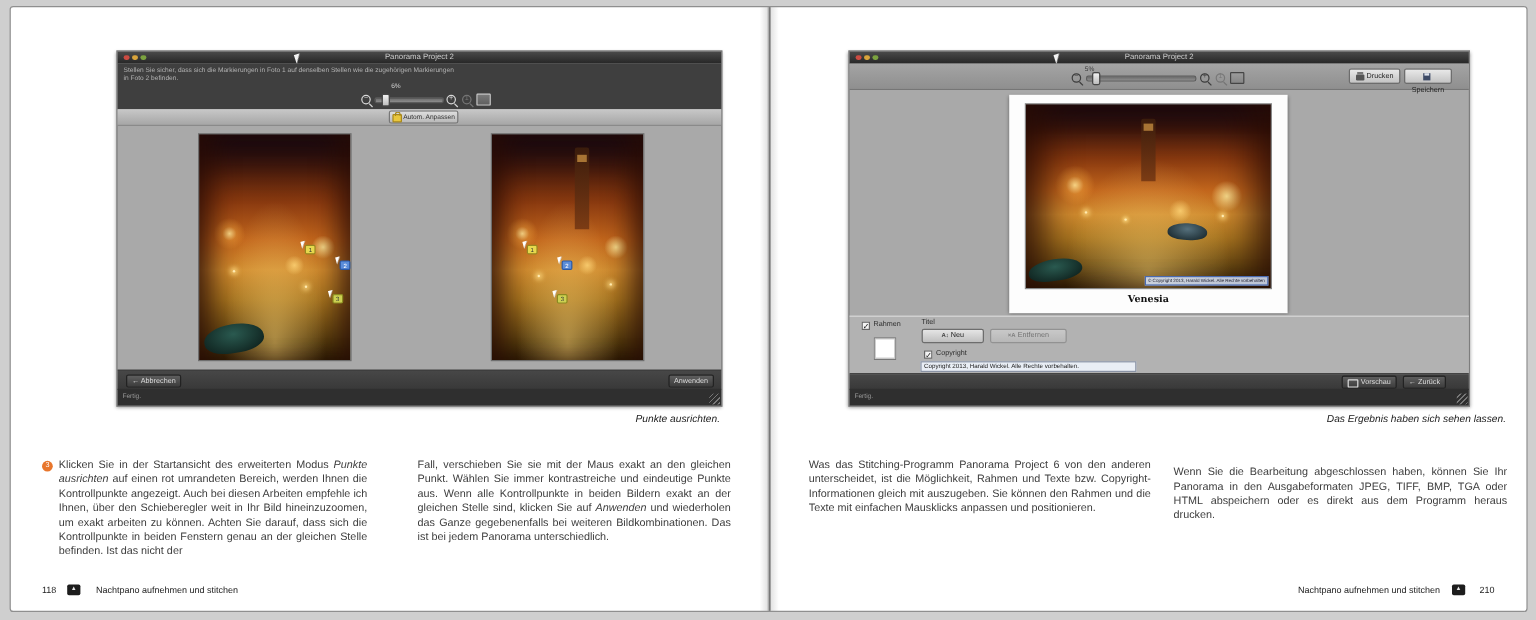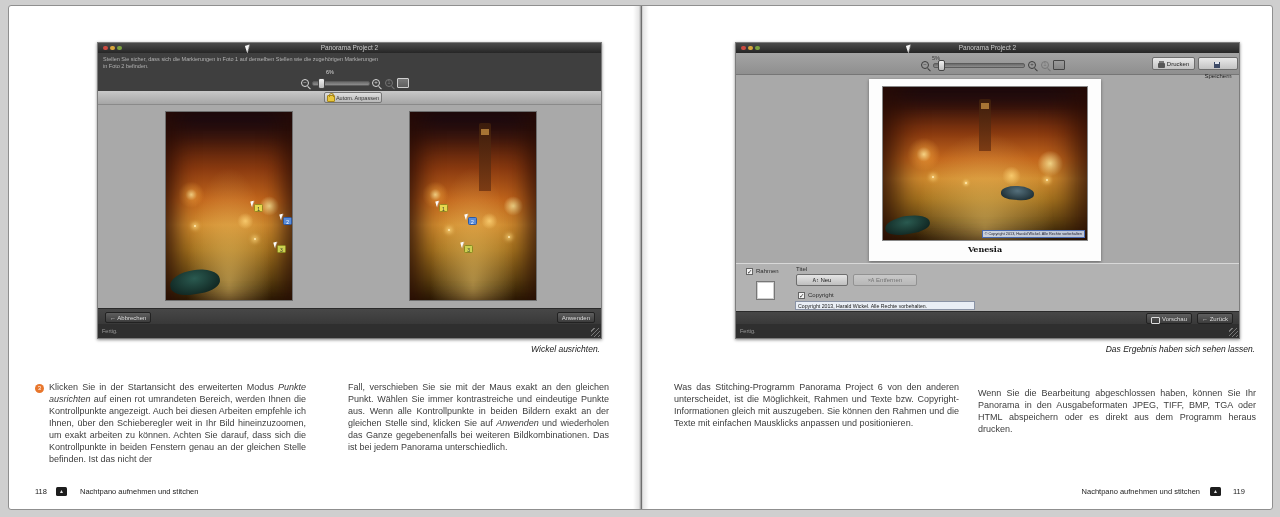--- a/index.html
+++ b/index.html
@@ -161,31 +161,31 @@
         <div class="dkbtn" style="right:6px;top:2.5px;">
           <span>Anwenden</span>
         </div>
       </div>
       <div class="statusbar">
         <span>Fertig.</span>
         <span class="grip"></span>
       </div>
     </div>
 
-    <div class="caption" style="left:391px;top:338px;width:200px;">Wickel ausrichten.</div>
+    <div class="caption" style="left:391px;top:338px;width:200px;">Punkte ausrichten.</div>
 
     <span class="stepnum" style="left:26px;top:378px;">3</span>
     <div class="bodytext" style="left:40px;top:375px;width:257px;"><span>Klicken Sie in der Startansicht des erweiterten Modus </span><span class="it">Punkte ausrichten</span><span> auf einen rot umrandeten Bereich, werden Ihnen die Kontrollpunkte angezeigt. Auch bei diesen Arbeiten empfehle ich Ihnen, über den Schieberegler weit in Ihr Bild hineinzuzoomen, um exakt arbeiten zu können. Achten Sie darauf, dass sich die Kontrollpunkte in beiden Fenstern genau an der gleichen Stelle befinden. Ist das nicht der</span></div>
     <div class="bodytext" style="left:339px;top:375px;width:261px;"><span>Fall, verschieben Sie sie mit der Maus exakt an den gleichen Punkt. Wählen Sie immer kontrastreiche und eindeutige Punkte aus. Wenn alle Kontrollpunkte in beiden Bildern exakt an der gleichen Stelle sind, klicken Sie auf </span><span class="it">Anwenden</span><span> und wiederholen das Ganze gegebenenfalls bei weiteren Bildkombinationen. Das ist bei jedem Panorama unterschiedlich.</span></div>
 
     <div class="pagefoot" style="left:26px;top:481px;">118</div>
     <div class="foot-ic" style="left:47px;top:481px;">▲</div>
     <div class="pagefoot" style="left:71px;top:481px;">Nachtpano aufnehmen und stitchen</div>
 
-    <div class="appwin" style="left:726px;top:36px;">
+    <div class="appwin" style="left:698px;top:36px;padding-left:13px;">
       <div class="titlebar">
         <span class="dot r" style="left:5px;"></span>
         <span class="dot y" style="left:12px;"></span>
         <span class="dot g" style="left:19px;"></span>
         <span>Panorama Project 2</span>
         <span class="cursor" style="left:171px;top:2px;"></span>
       </div>
       <div class="toolbar2">
         <div class="zlabel dk" style="left:196px;top:2px;">5%</div>
         <span class="mag dk" style="left:185px;top:8px;">
@@ -255,18 +255,18 @@
       </div>
     </div>
 
     <div class="caption" style="left:1046px;top:338px;width:200px;">Das Ergebnis haben sich sehen lassen.</div>
 
     <div class="bodytext" style="left:665px;top:375px;width:285px;">Was das Stitching-Programm Panorama Project 6 von den anderen unterscheidet, ist die Möglichkeit, Rahmen und Texte bzw. Copyright-Informationen gleich mit auszugeben. Sie können den Rahmen und die Texte mit einfachen Mausklicks anpassen und positionieren.</div>
     <div class="bodytext" style="left:969px;top:381px;width:278px;">Wenn Sie die Bearbeitung abgeschlossen haben, können Sie Ihr Panorama in den Ausgabeformaten JPEG, TIFF, BMP, TGA oder HTML abspeichern oder es direkt aus dem Programm heraus drucken.</div>
 
     <div class="pagefoot" style="left:1056px;top:481px;width:135px;text-align:right;">Nachtpano aufnehmen und stitchen</div>
     <div class="foot-ic" style="left:1201px;top:481px;">▲</div>
-    <div class="pagefoot" style="left:1224px;top:481px;">119</div>
+    <div class="pagefoot" style="left:1224px;top:481px;">210</div>
 
     <div class="gutter"></div>
     <div class="gutter-line"></div>
   </div>
 </div>
 
 </body></html>

